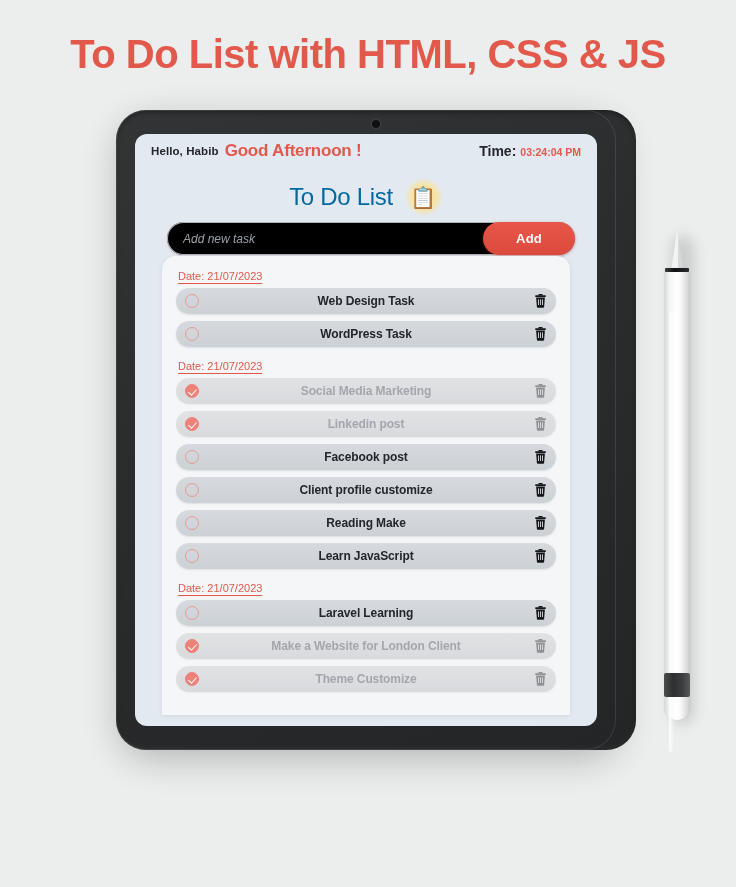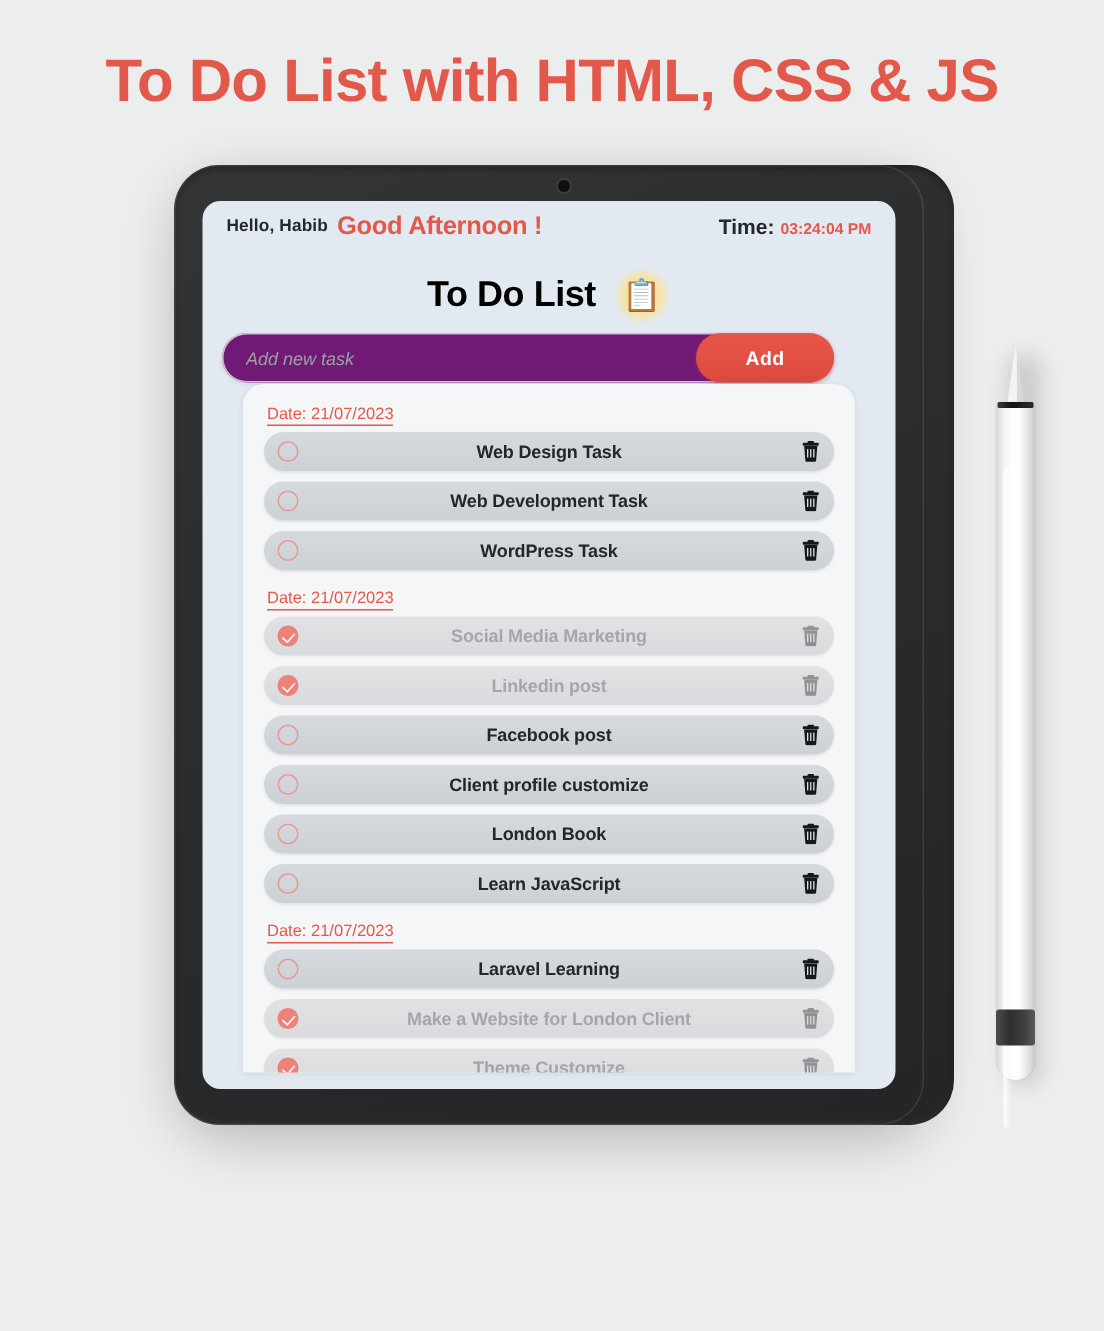--- a/index.html
+++ b/index.html
@@ -74,36 +74,36 @@
   }
   .time-wrap{margin-left:auto;display:flex;align-items:baseline;}
   .time-label{font-size:14px;font-weight:bold;color:#23262b;}
   .time-value{font-size:10.5px;font-weight:bold;color:#e2584b;margin-left:4px;}
   
   .app-title-row{
     position:absolute;left:0;top:44px;width:462px;
     display:flex;align-items:center;justify-content:center;
   }
   .app-title{
-    font-size:24px;font-weight:bold;color:#000000;letter-spacing:-.3px;
+    font-size:24px;font-weight:normal;color:#0369a1;letter-spacing:-.3px;
   }
   .title-emoji{
     margin-left:12px;width:38px;height:38px;position:relative;
     display:flex;align-items:center;justify-content:center;
   }
   .emoji-glow{
     position:absolute;left:0;top:0;width:38px;height:38px;border-radius:50%;
     background:radial-gradient(circle at 50% 50%,#f7dd8e 0%,#f6e3a5 45%,rgba(246,227,165,0) 72%);
   }
   .emoji-glyph{position:relative;font-size:21px;line-height:1;}
   
   .input-row{
-    position:absolute;left:13px;top:88px;
+    position:absolute;left:32px;top:88px;
     width:408px;height:33px;
-    background:#701a75;
+    background:#000000;
     border-radius:17px;
     box-shadow:0 1px 3px rgba(60,70,90,.13), 0 0 0 1px rgba(255,255,255,.7) inset;
     display:flex;align-items:center;
   }
   .task-input{
     flex:1;border:none;outline:none;background:transparent;
     font-family:"Liberation Sans",sans-serif;
     font-size:12px;font-style:italic;color:#9aa0a8;
     padding:0 0 0 16px;
   }
@@ -269,33 +269,20 @@
               <rect x="1.2" y="1.2" width="10.6" height="1.9" rx="0.5" fill="#15171a"></rect>
               <rect x="4.4" y="0" width="4.2" height="1.6" rx="0.5" fill="#15171a"></rect>
               <path d="M2.1 3.4 h8.8 l-0.8 9.6 a0.9 0.9 0 0 1 -0.9 0.8 h-5.4 a0.9 0.9 0 0 1 -0.9 -0.8 z" fill="#15171a"></path>
               <rect x="4.0" y="5.4" width="0.9" height="5.6" fill="#d9dce0"></rect>
               <rect x="6.05" y="5.4" width="0.9" height="5.6" fill="#d9dce0"></rect>
               <rect x="8.1" y="5.4" width="0.9" height="5.6" fill="#d9dce0"></rect>
             </svg>
           </span>
         </div><div class="task-row">
           <span class="check"></span>
-          <span class="task-text">Web Development Task</span>
-          <span class="trash">
-            <svg width="13" height="14" viewBox="0 0 13 14">
-              <rect x="1.2" y="1.2" width="10.6" height="1.9" rx="0.5" fill="#15171a"></rect>
-              <rect x="4.4" y="0" width="4.2" height="1.6" rx="0.5" fill="#15171a"></rect>
-              <path d="M2.1 3.4 h8.8 l-0.8 9.6 a0.9 0.9 0 0 1 -0.9 0.8 h-5.4 a0.9 0.9 0 0 1 -0.9 -0.8 z" fill="#15171a"></path>
-              <rect x="4.0" y="5.4" width="0.9" height="5.6" fill="#d9dce0"></rect>
-              <rect x="6.05" y="5.4" width="0.9" height="5.6" fill="#d9dce0"></rect>
-              <rect x="8.1" y="5.4" width="0.9" height="5.6" fill="#d9dce0"></rect>
-            </svg>
-          </span>
-        </div><div class="task-row">
-          <span class="check"></span>
           <span class="task-text">WordPress Task</span>
           <span class="trash">
             <svg width="13" height="14" viewBox="0 0 13 14">
               <rect x="1.2" y="1.2" width="10.6" height="1.9" rx="0.5" fill="#15171a"></rect>
               <rect x="4.4" y="0" width="4.2" height="1.6" rx="0.5" fill="#15171a"></rect>
               <path d="M2.1 3.4 h8.8 l-0.8 9.6 a0.9 0.9 0 0 1 -0.9 0.8 h-5.4 a0.9 0.9 0 0 1 -0.9 -0.8 z" fill="#15171a"></path>
               <rect x="4.0" y="5.4" width="0.9" height="5.6" fill="#d9dce0"></rect>
               <rect x="6.05" y="5.4" width="0.9" height="5.6" fill="#d9dce0"></rect>
               <rect x="8.1" y="5.4" width="0.9" height="5.6" fill="#d9dce0"></rect>
             </svg>
@@ -347,21 +334,21 @@
               <rect x="1.2" y="1.2" width="10.6" height="1.9" rx="0.5" fill="#15171a"></rect>
               <rect x="4.4" y="0" width="4.2" height="1.6" rx="0.5" fill="#15171a"></rect>
               <path d="M2.1 3.4 h8.8 l-0.8 9.6 a0.9 0.9 0 0 1 -0.9 0.8 h-5.4 a0.9 0.9 0 0 1 -0.9 -0.8 z" fill="#15171a"></path>
               <rect x="4.0" y="5.4" width="0.9" height="5.6" fill="#d9dce0"></rect>
               <rect x="6.05" y="5.4" width="0.9" height="5.6" fill="#d9dce0"></rect>
               <rect x="8.1" y="5.4" width="0.9" height="5.6" fill="#d9dce0"></rect>
             </svg>
           </span>
         </div><div class="task-row">
           <span class="check"></span>
-          <span class="task-text">London Book</span>
+          <span class="task-text">Reading Make</span>
           <span class="trash">
             <svg width="13" height="14" viewBox="0 0 13 14">
               <rect x="1.2" y="1.2" width="10.6" height="1.9" rx="0.5" fill="#15171a"></rect>
               <rect x="4.4" y="0" width="4.2" height="1.6" rx="0.5" fill="#15171a"></rect>
               <path d="M2.1 3.4 h8.8 l-0.8 9.6 a0.9 0.9 0 0 1 -0.9 0.8 h-5.4 a0.9 0.9 0 0 1 -0.9 -0.8 z" fill="#15171a"></path>
               <rect x="4.0" y="5.4" width="0.9" height="5.6" fill="#d9dce0"></rect>
               <rect x="6.05" y="5.4" width="0.9" height="5.6" fill="#d9dce0"></rect>
               <rect x="8.1" y="5.4" width="0.9" height="5.6" fill="#d9dce0"></rect>
             </svg>
           </span>

